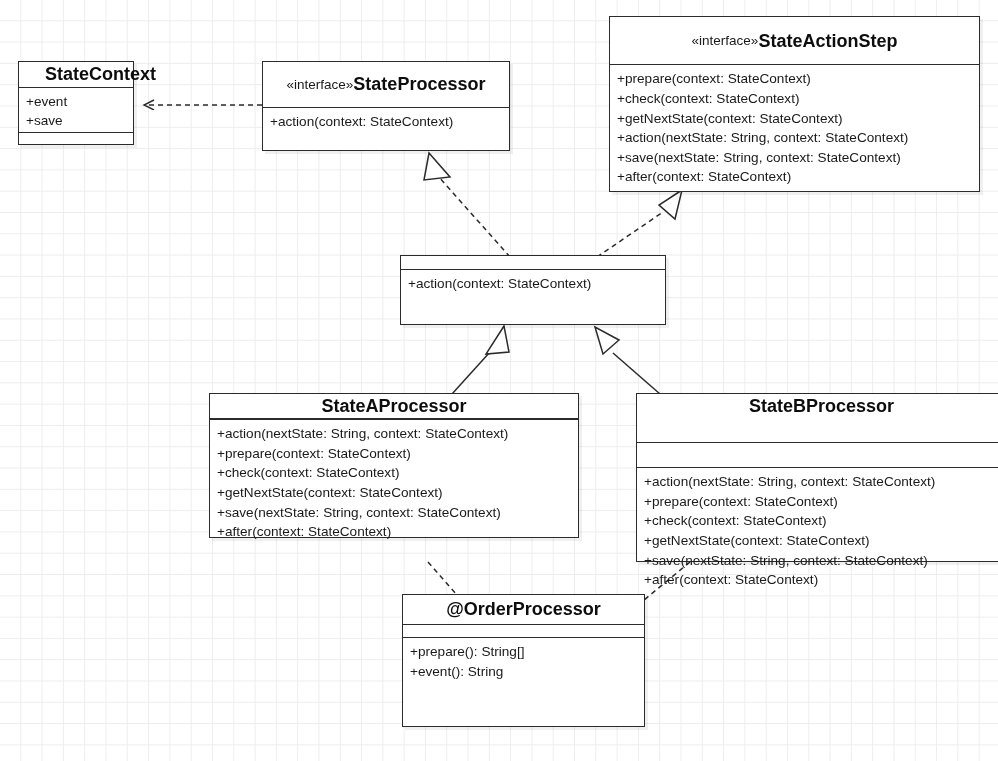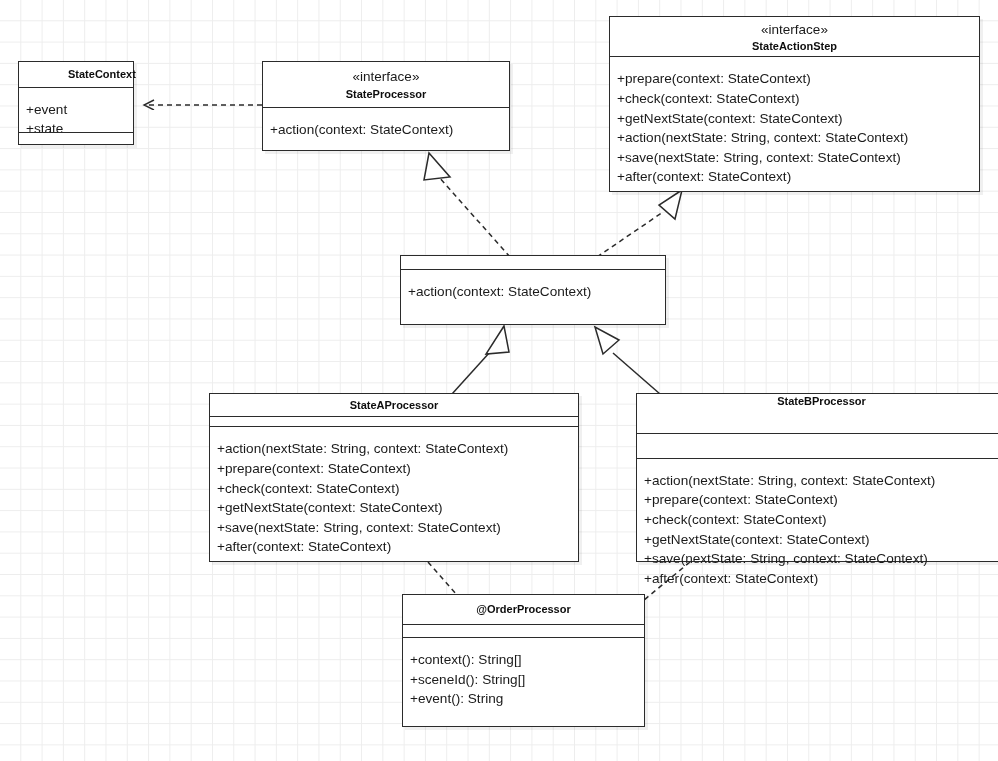--- a/index.html
+++ b/index.html
@@ -44,45 +44,45 @@
     box-sizing: border-box;
   }
   .compartment + .compartment {
     border-top: 1.4px solid #2b2b2b;
   }
   .c-title {
     text-align: right;
     font-weight: bold;
     color: #111111;
     display: flex;
-    flex-direction: column;
+    flex-direction: row;
     align-items: center;
     justify-content: center;
   }
   .stereotype {
     font-weight: normal;
     font-size: 13.5px;
     color: #1a1a1a;
     line-height: 1.45;
   }
   .cls-name {
     font-weight: bold;
-    font-size: 11px;
+    font-size: 18px;
     color: #0d0d0d;
     line-height: 1.35;
   }
   .cls-name.left {
     align-self: flex-start;
     padding-left: 8px;
   }
   .c-title.leftal {
     align-items: flex-start;
   }
   .members {
-    padding: 12px 0 4px 7px;
+    padding: 4px 0 4px 7px;
     font-size: 13.6px;
     color: #1a1a1a;
     line-height: 19.6px;
   }
   .member {
     white-space: nowrap;
   }
   .empty-comp {
     height: 14px;
   }
@@ -134,21 +134,21 @@
       <line x1="690" y1="562" x2="632" y2="610" stroke="#2b2b2b" stroke-width="1.5" stroke-dasharray="5,4" marker-end="url(#openArrow)"></line>
     </g>
   </svg>
 
   <div class="uml-box" style="left:18px; top:61px; width:116px; height:84px; display:flex; flex-direction:column;">
     <div class="compartment c-title leftal" style="height:28px; justify-content:center;margin-left:41px;">
       <span class="cls-name left">StateContext</span>
     </div>
     <div class="compartment members" style="height:45px;">
       <div class="member">+event</div>
-      <div class="member">+state</div>
+      <div class="member">+save</div>
     </div>
     <div class="compartment empty-comp grow"></div>
   </div>
 
   <div class="uml-box" style="left:262px; top:61px; width:248px; height:90px; display:flex; flex-direction:column;">
     <div class="compartment c-title" style="height:45px;">
       <span class="stereotype">«interface»</span>
       <span class="cls-name">StateProcessor</span>
     </div>
     <div class="compartment members grow">
@@ -171,21 +171,21 @@
     </div>
   </div>
 
   <div class="uml-box" style="left:400px; top:255px; width:266px; height:70px; display:flex; flex-direction:column;">
     <div class="compartment empty-comp" style="height:13px;"></div>
     <div class="compartment members grow">
       <div class="member">+action(context: StateContext)</div>
     </div>
   </div>
 
-  <div class="uml-box" style="left:209px; top:393px; width:370px; height:169px; display:flex; flex-direction:column;">
+  <div class="uml-box" style="left:209px; top:393px; width:370px; height:145px; display:flex; flex-direction:column;">
     <div class="compartment c-title" style="height:29px;">
       <span class="cls-name">StateAProcessor</span>
     </div>
     <div class="compartment empty-comp" style="height:13px;"></div>
     <div class="compartment members grow">
       <div class="member">+action(nextState: String, context: StateContext)</div>
       <div class="member">+prepare(context: StateContext)</div>
       <div class="member">+check(context: StateContext)</div>
       <div class="member">+getNextState(context: StateContext)</div>
       <div class="member">+save(nextState: String, context: StateContext)</div>
@@ -207,19 +207,18 @@
       <div class="member">+after(context: StateContext)</div>
     </div>
   </div>
 
   <div class="uml-box" style="left:402px; top:594px; width:243px; height:133px; display:flex; flex-direction:column;">
     <div class="compartment c-title" style="height:29px;">
       <span class="cls-name">@OrderProcessor</span>
     </div>
     <div class="compartment empty-comp" style="height:13px;"></div>
     <div class="compartment members grow">
-      <div class="member">+context(): String[]</div>
-      <div class="member">+sceneId(): String[]</div>
+      <div class="member">+prepare(): String[]</div>
       <div class="member">+event(): String</div>
     </div>
   </div>
 
 </div>
 
 </body></html>

